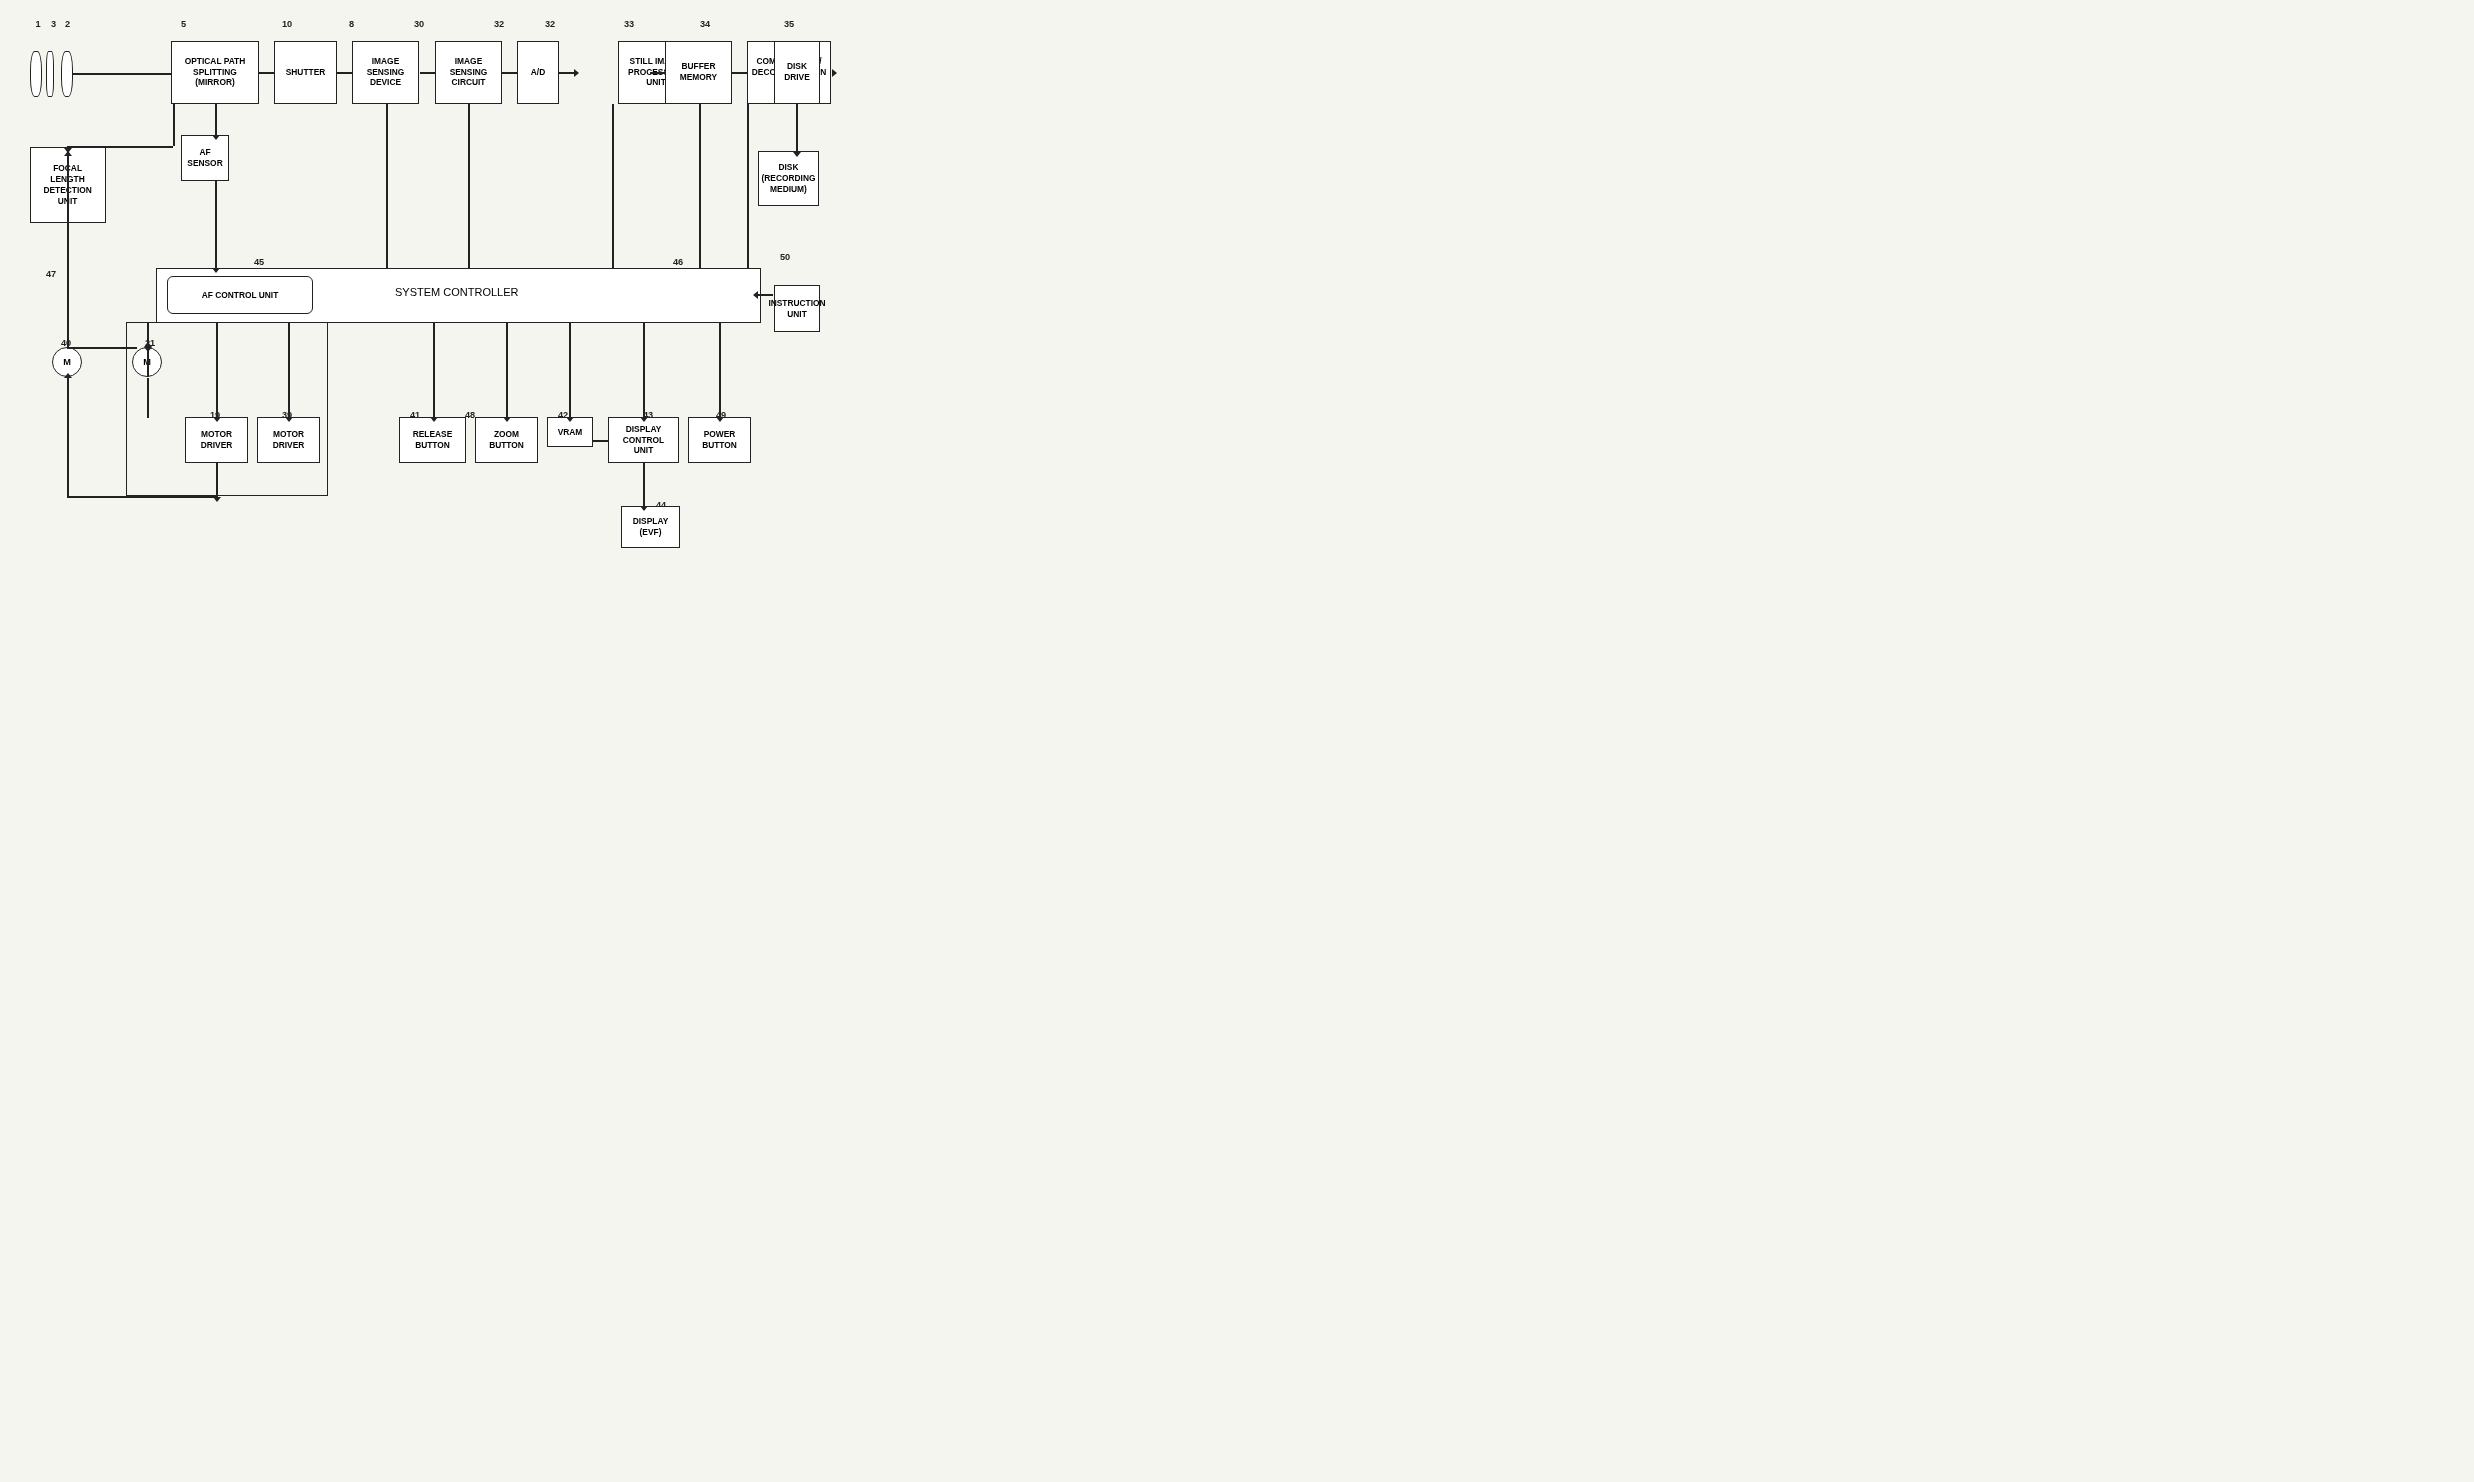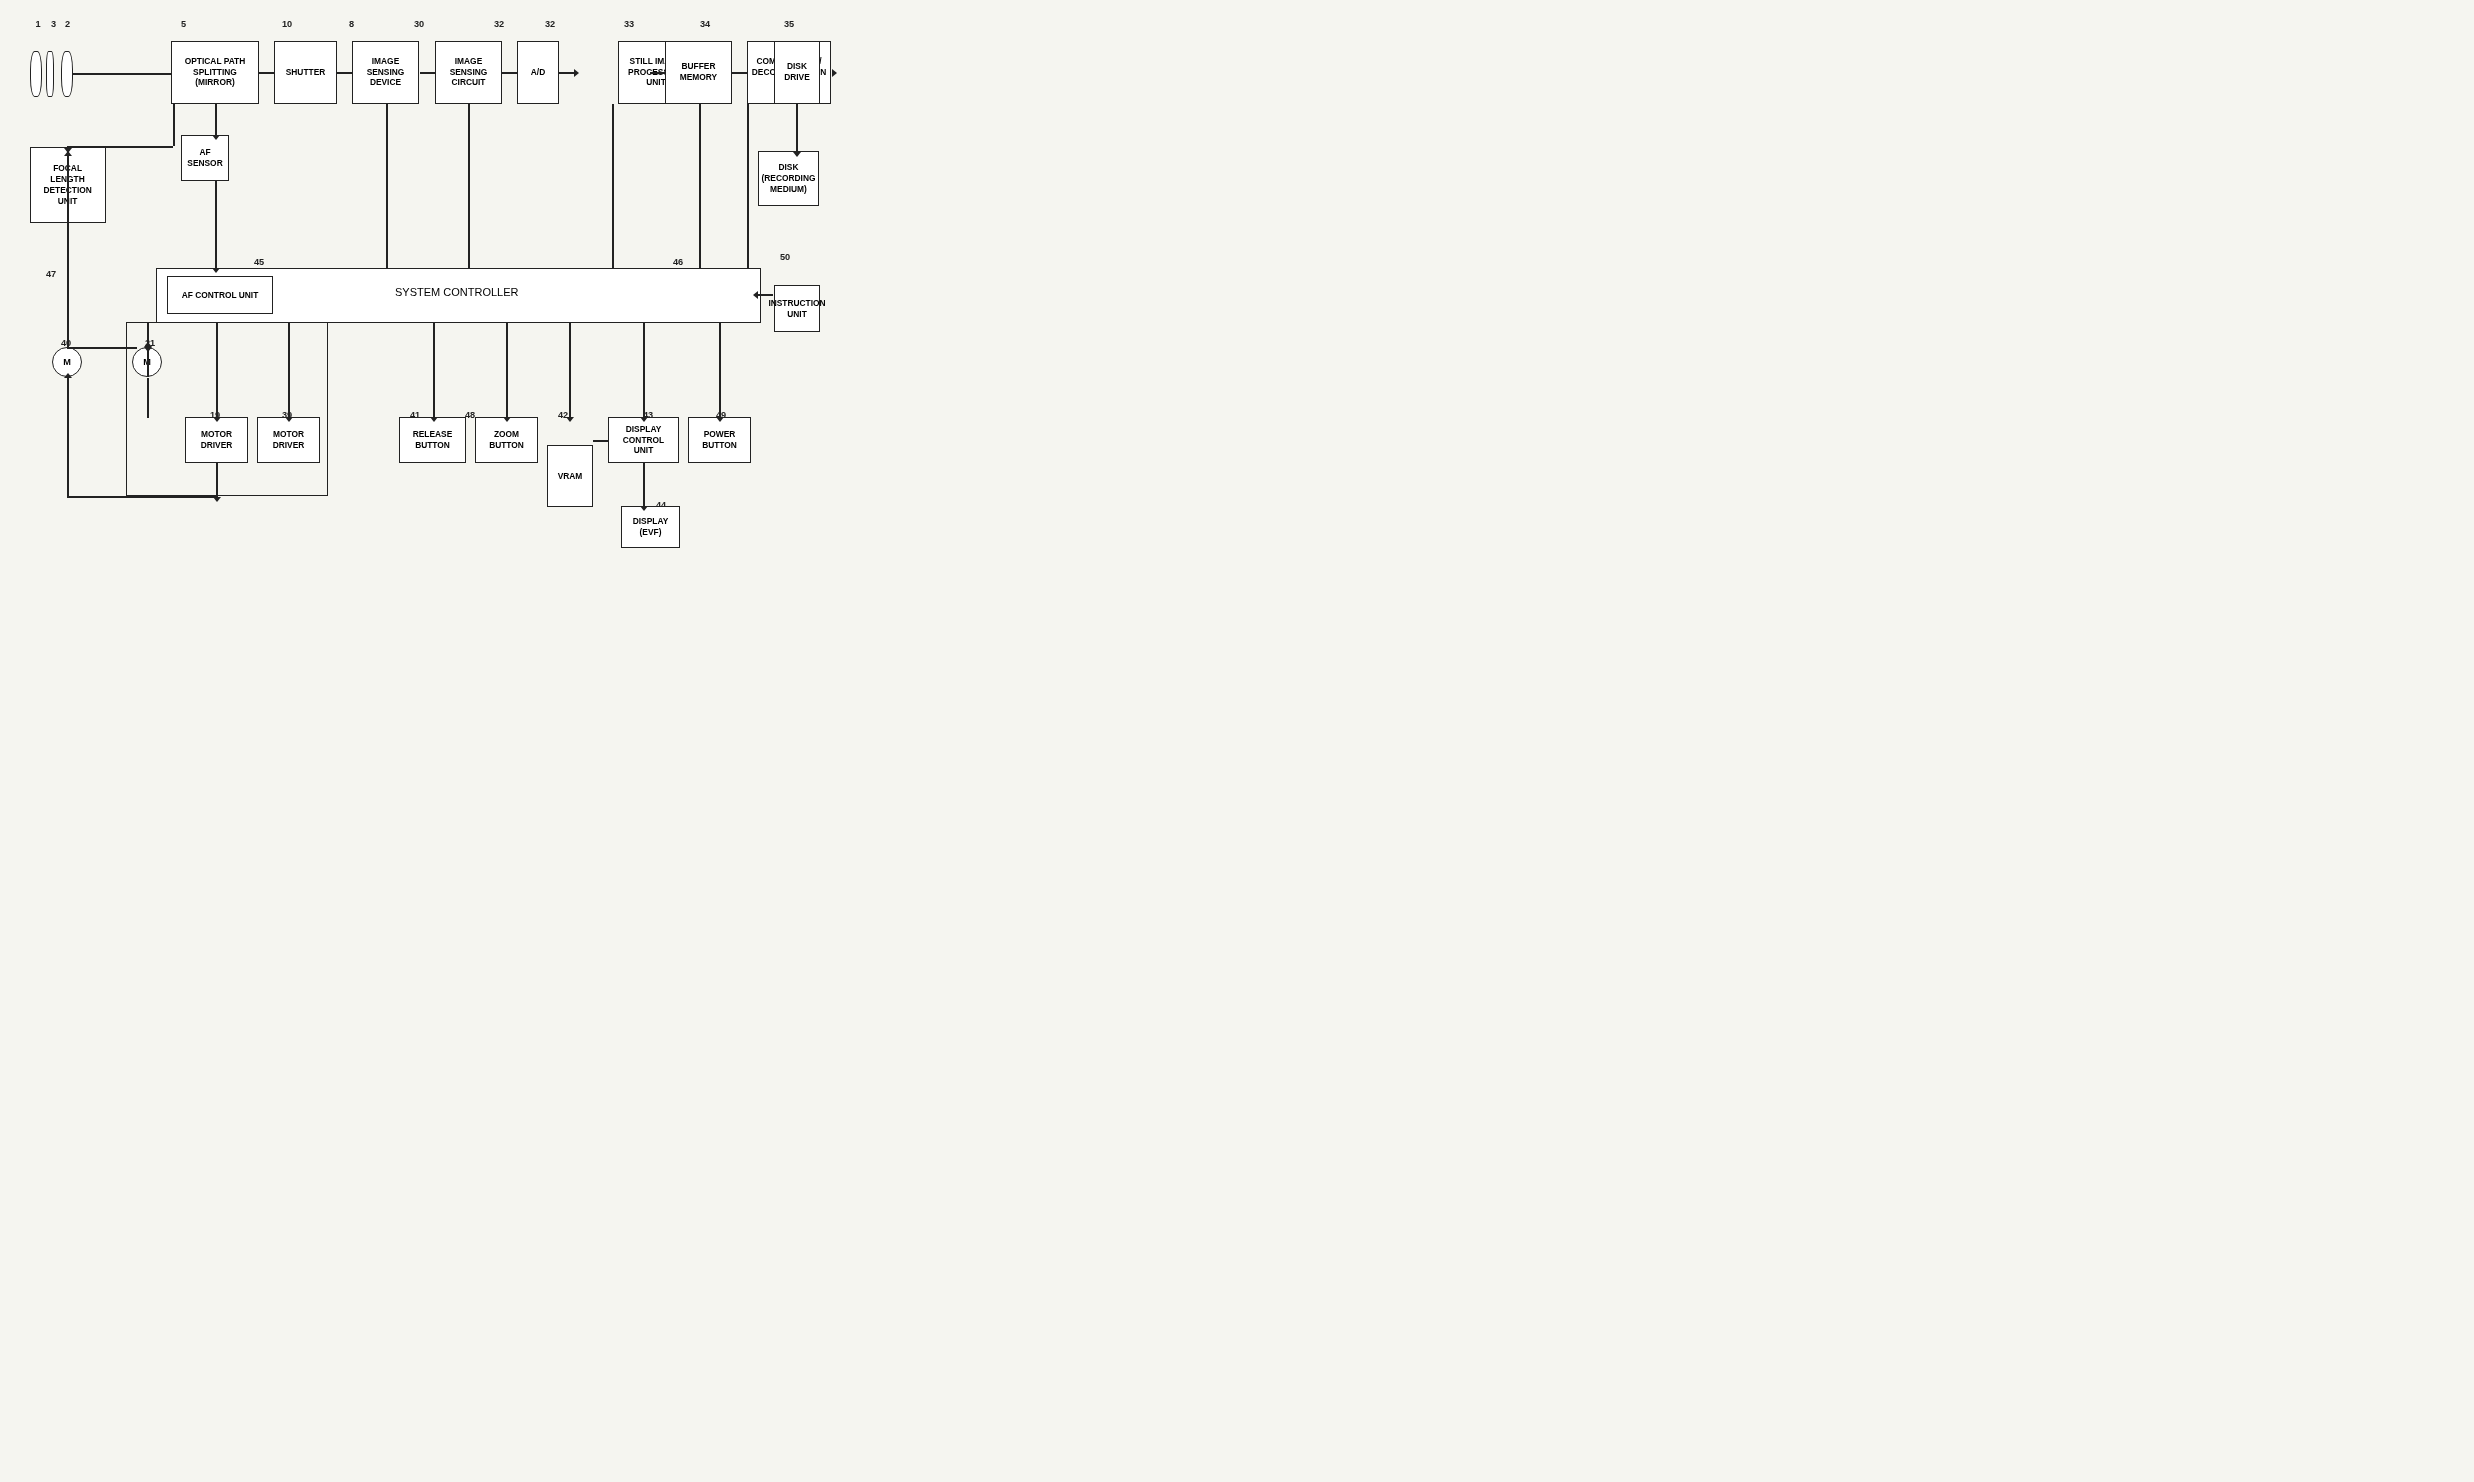--- a/index.html
+++ b/index.html
@@ -223,21 +223,21 @@
   <div class="arrow-down" style="left:682px;top:87px;height:181px;"></div>
 
   <div class="arrow-down" style="left:730px;top:87px;height:181px;"></div>
 
   <span class="label" style="left:237px;top:240px;">45</span>
 
   <span class="label" style="left:656px;top:240px;">46</span>
 
   <div style="position:absolute;left:139px;top:251px;width:605px;height:55px;border:1.7px solid #222;background:#fff;"></div>
 
-  <div class="box" style="left:150px;top:259px;width:106px;height:38px;">
+  <div class="box" style="left:150px;top:259px;width:146px;height:38px;border-radius:6px;">
     <span>AF CONTROL UNIT</span>
   </div>
 
   <span style="position:absolute;left:378px;top:269px;font-size:11px;font-weight:normal;">SYSTEM CONTROLLER</span>
 
   <div class="box" style="left:757px;top:268px;width:46px;height:47px;">
     <span>INSTRUCTION<br>UNIT</span>
   </div>
 
   <span class="label" style="left:763px;top:235px;">50</span>
@@ -278,21 +278,21 @@
   <span class="label" style="left:699px;top:393px;">49</span>
 
   <div class="box" style="left:382px;top:400px;width:67px;height:46px;">
     <span>RELEASE<br>BUTTON</span>
   </div>
 
   <div class="box" style="left:458px;top:400px;width:63px;height:46px;">
     <span>ZOOM<br>BUTTON</span>
   </div>
 
-  <div class="box" style="left:530px;top:400px;width:46px;height:62px;margin-top:28px;">
+  <div class="box" style="left:530px;top:400px;width:46px;height:30px;">
     <span>VRAM</span>
   </div>
 
   <div class="arrow-right" style="left:576px;top:423px;width:15px;"></div>
 
   <div class="box" style="left:591px;top:400px;width:71px;height:46px;">
     <span>DISPLAY<br>CONTROL<br>UNIT</span>
   </div>
 
   <div class="box" style="left:671px;top:400px;width:63px;height:46px;">

